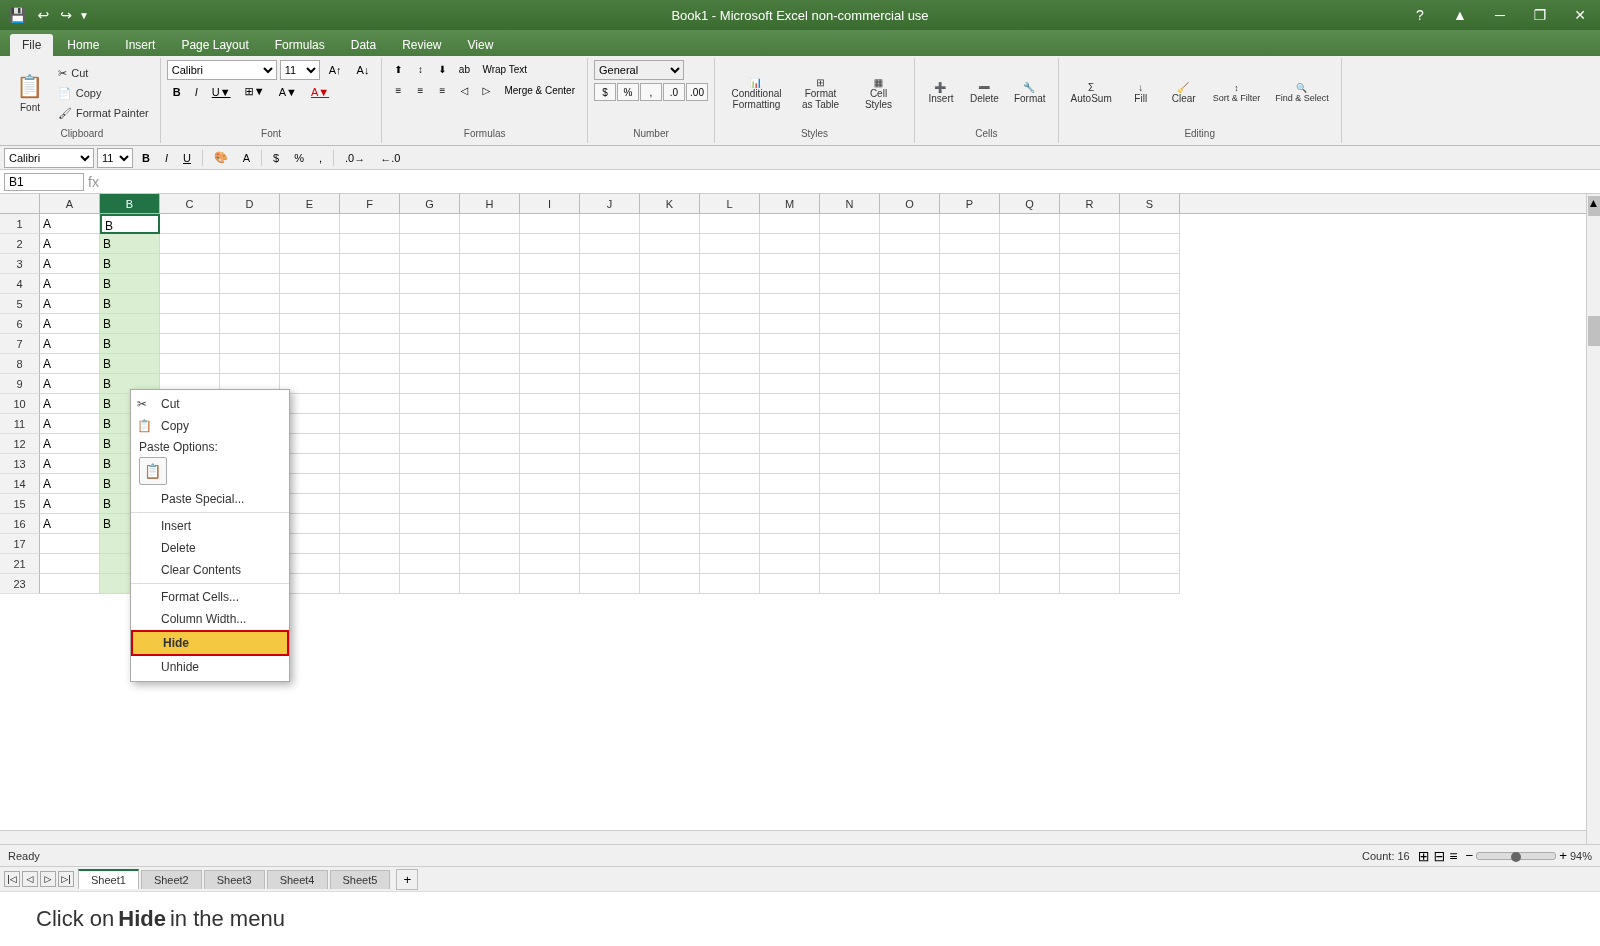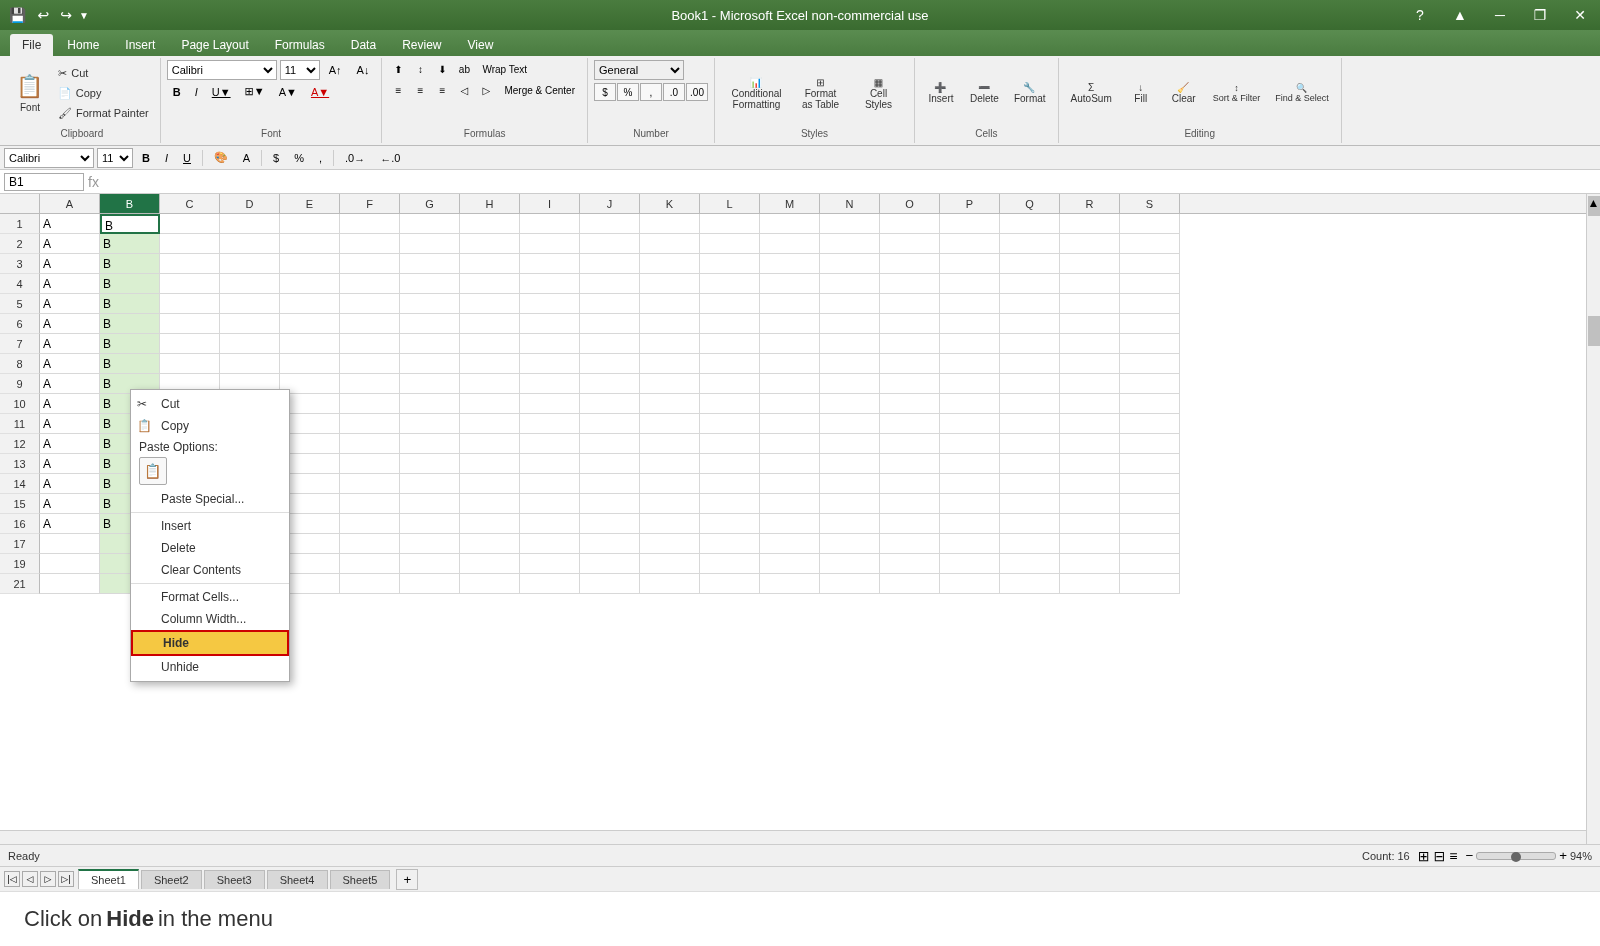--- a/index.html
+++ b/index.html
@@ -359,21 +359,21 @@
     .instruction-bar {
       position: fixed;
       bottom: 0;
       left: 0;
       right: 0;
       height: 55px;
       background: #fff;
       border-top: 1px solid #ddd;
       display: flex;
       align-items: center;
-      padding: 0 24px;
+      padding: 0 36px;
       font-size: 22px;
       color: #333;
     }
 
     
     .scroll-bar-right {
       position: absolute;
       right: 0;
       top: 0;
       bottom: 0;
@@ -1057,21 +1057,21 @@
         <div class="cell" style="width: 60px; min-width: 60px;"></div>
         <div class="cell" style="width: 60px; min-width: 60px;"></div>
         <div class="cell" style="width: 60px; min-width: 60px;"></div>
         <div class="cell" style="width: 60px; min-width: 60px;"></div>
         <div class="cell" style="width: 60px; min-width: 60px;"></div>
         <div class="cell" style="width: 60px; min-width: 60px;"></div>
         <div class="cell" style="width: 60px; min-width: 60px;"></div>
         <div class="cell" style="width: 60px; min-width: 60px;"></div>
       </div>
       <div class="grid-row">
-        <div class="row-num">19</div>
+        <div class="row-num">21</div>
         <div class="cell" style="width: 60px; min-width: 60px;"></div>
         <div class="cell selected-col" style="width: 60px; min-width: 60px;"></div>
         <div class="cell" style="width: 60px; min-width: 60px;"></div>
         <div class="cell" style="width: 60px; min-width: 60px;"></div>
         <div class="cell" style="width: 60px; min-width: 60px;"></div>
         <div class="cell" style="width: 60px; min-width: 60px;"></div>
         <div class="cell" style="width: 60px; min-width: 60px;"></div>
         <div class="cell" style="width: 60px; min-width: 60px;"></div>
         <div class="cell" style="width: 60px; min-width: 60px;"></div>
         <div class="cell" style="width: 60px; min-width: 60px;"></div>
@@ -1079,21 +1079,21 @@
         <div class="cell" style="width: 60px; min-width: 60px;"></div>
         <div class="cell" style="width: 60px; min-width: 60px;"></div>
         <div class="cell" style="width: 60px; min-width: 60px;"></div>
         <div class="cell" style="width: 60px; min-width: 60px;"></div>
         <div class="cell" style="width: 60px; min-width: 60px;"></div>
         <div class="cell" style="width: 60px; min-width: 60px;"></div>
         <div class="cell" style="width: 60px; min-width: 60px;"></div>
         <div class="cell" style="width: 60px; min-width: 60px;"></div>
       </div>
       <div class="grid-row">
-        <div class="row-num">21</div>
+        <div class="row-num">23</div>
         <div class="cell" style="width: 60px; min-width: 60px;"></div>
         <div class="cell selected-col" style="width: 60px; min-width: 60px;"></div>
         <div class="cell" style="width: 60px; min-width: 60px;"></div>
         <div class="cell" style="width: 60px; min-width: 60px;"></div>
         <div class="cell" style="width: 60px; min-width: 60px;"></div>
         <div class="cell" style="width: 60px; min-width: 60px;"></div>
         <div class="cell" style="width: 60px; min-width: 60px;"></div>
         <div class="cell" style="width: 60px; min-width: 60px;"></div>
         <div class="cell" style="width: 60px; min-width: 60px;"></div>
         <div class="cell" style="width: 60px; min-width: 60px;"></div>

